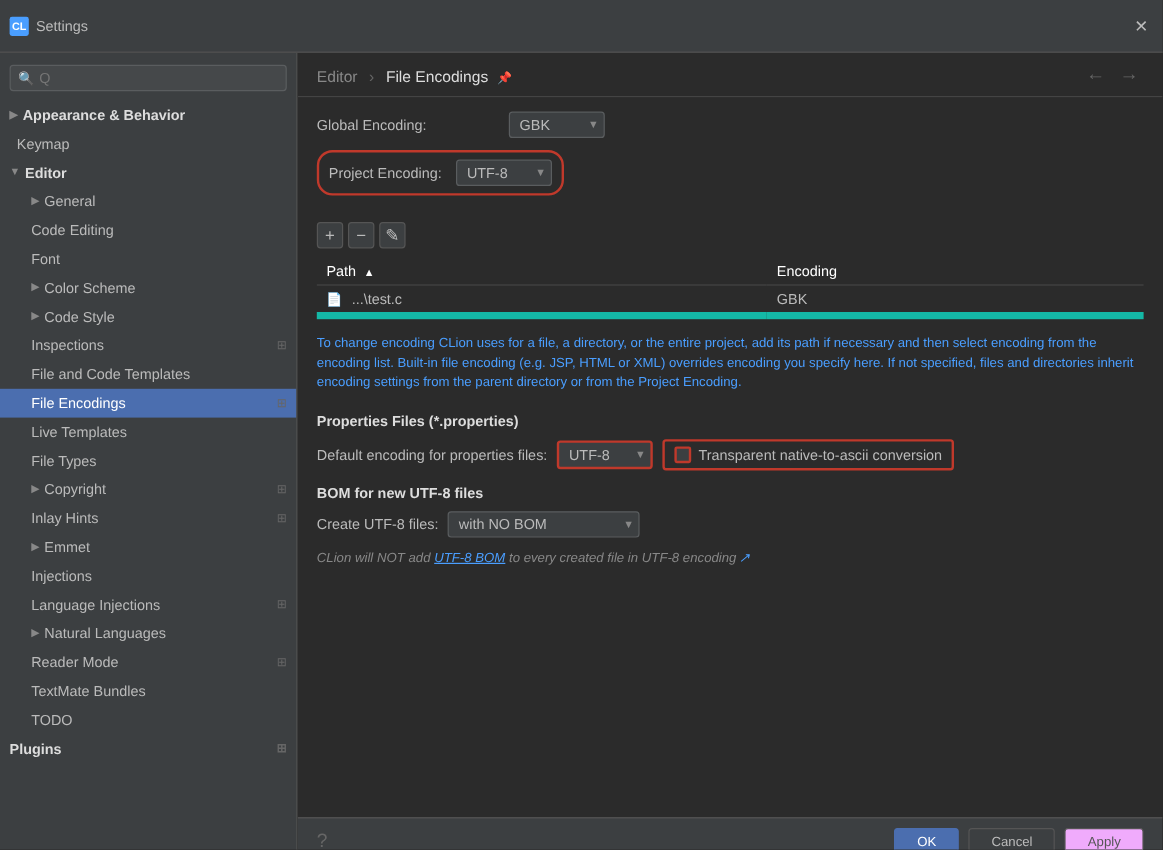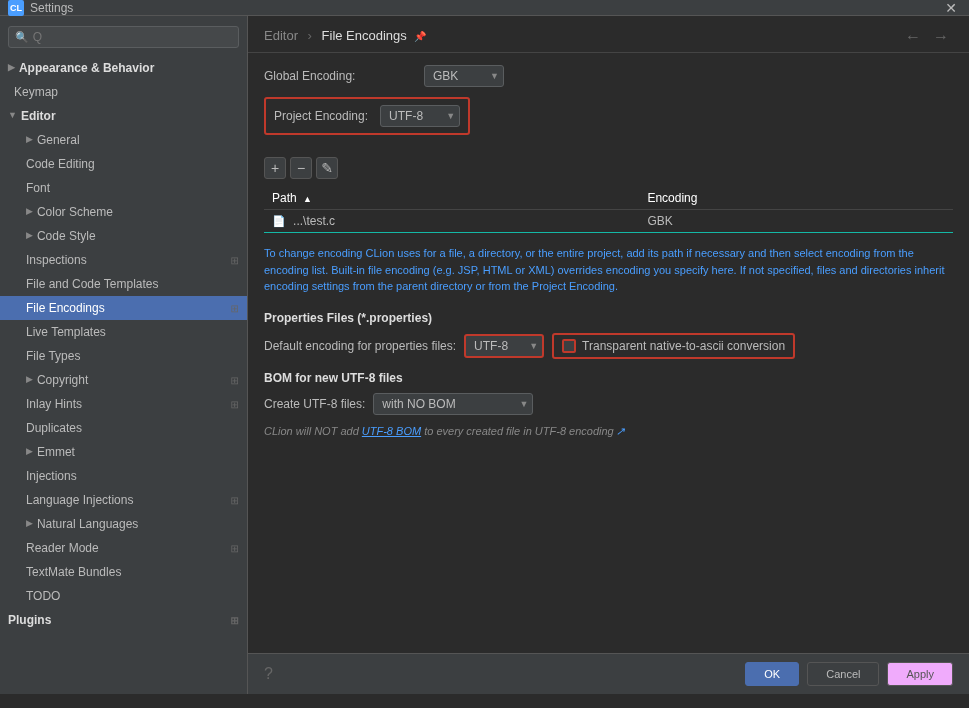--- a/index.html
+++ b/index.html
@@ -9,21 +9,21 @@
       background: #2b2b2b;
       color: #bbb;
       width: 969px;
       height: 708px;
       overflow: hidden;
     }
 
     
     .title-bar {
       background: #3c3f41;
-      height: 16px;
+      height: 44px;
       display: flex;
       align-items: center;
       padding: 0 8px;
       border-bottom: 1px solid #555;
     }
     .title-bar-icon {
       width: 16px;
       height: 16px;
       margin-right: 6px;
       background: #4a9eff;
@@ -179,21 +179,21 @@
     }
     .dropdown-arrow {
       position: absolute;
       right: 4px;
       font-size: 9px;
       color: #888;
     }
 
     .highlighted-row {
       border: 2px solid #c0392b;
-      border-radius: 3px;
+      border-radius: 13px;
       padding: 6px 8px;
       display: inline-flex;
       align-items: center;
       gap: 8px;
       margin-bottom: 10px;
     }
 
     
     .toolbar {
       display: flex;
@@ -225,21 +225,21 @@
     .file-table th {
       text-align: left;
       padding: 4px 8px;
       color: #ffffff;
       font-weight: normal;
       border-bottom: 1px solid #444;
       font-size: 12px;
     }
     .file-table td {
       padding: 4px 8px;
-      border-bottom: 1px solid #14b8a6;
+      border-bottom: 6px solid #14b8a6;
       font-size: 12px;
       color: #bbb;
     }
     .sort-arrow { font-size: 9px; margin-left: 3px; }
     .file-icon { margin-right: 4px; color: #4a9eff; font-size: 11px; }
 
     
     .info-text {
       color: #4a9eff;
       font-size: 11px;
@@ -394,23 +394,20 @@
             <span>File Types</span>
           </div>
           <div class="nav-item" style="padding-left: 26px;">
             <span class="expand-icon">▶</span>
             <span>Copyright</span>
             <span class="badge">⊞</span>
           </div>
           <div class="nav-item" style="padding-left: 26px;">
             <span>Inlay Hints</span>
             <span class="badge">⊞</span>
-          </div>
-          <div class="nav-item" style="padding-left: 26px;">
-            <span>Duplicates</span>
           </div>
           <div class="nav-item" style="padding-left: 26px;">
             <span class="expand-icon">▶</span>
             <span>Emmet</span>
           </div>
           <div class="nav-item" style="padding-left: 26px;">
             <span>Injections</span>
           </div>
           <div class="nav-item" style="padding-left: 26px;">
             <span>Language Injections</span>

